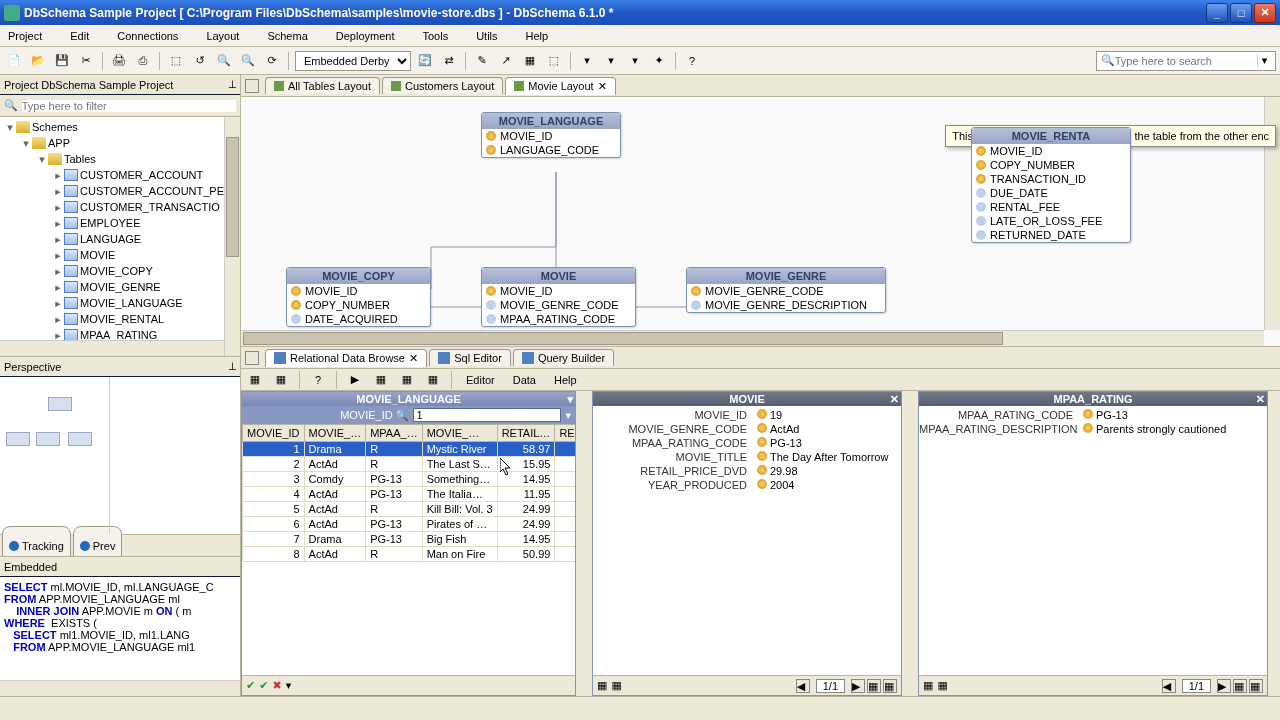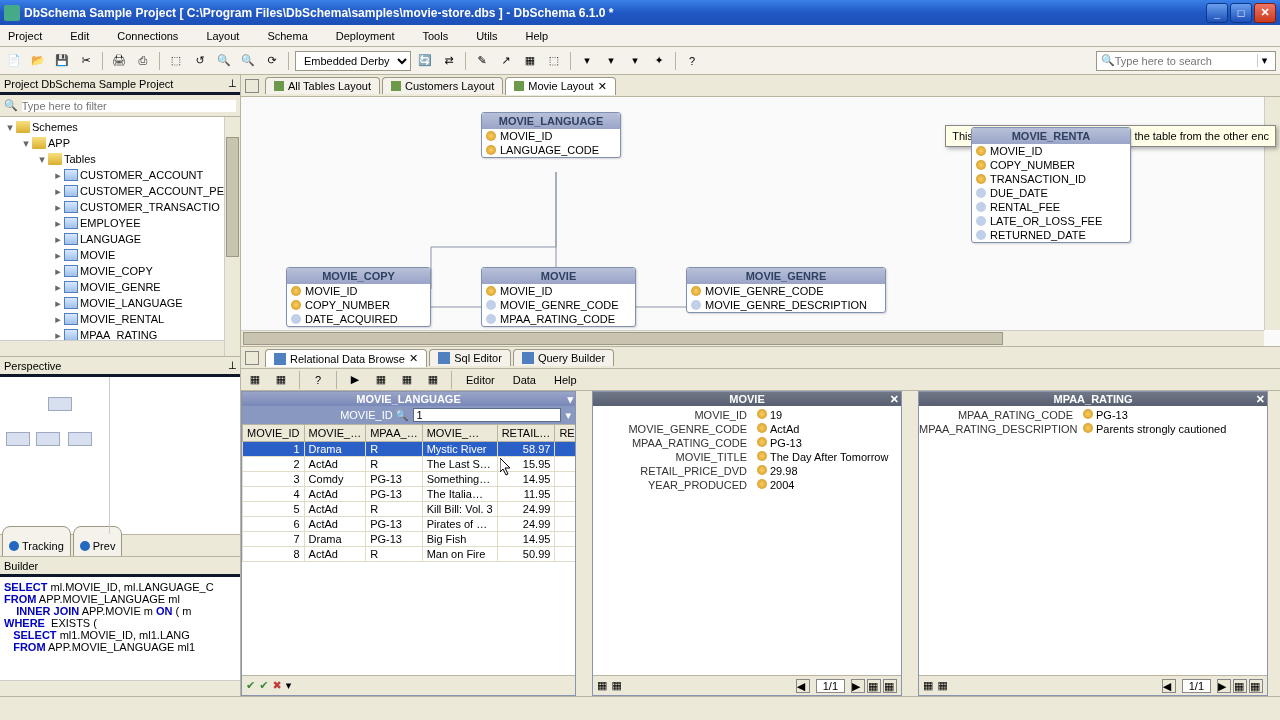--- a/index.html
+++ b/index.html
@@ -20,21 +20,21 @@
 .tsep { width:1px; height:18px; background:#b8b4a0; margin:0 2px; }
 .tselect { height:20px; border:1px solid #9c9885; background:#fff; padding:0 4px; font-size:11px; }
 .tsearch { margin-left:auto; display:flex; align-items:center; border:1px solid #9c9885; background:#fff; height:20px; width:180px; padding:0 4px; }
 .tsearch input { border:none; outline:none; flex:1; font-size:11px; }
 .tsearch .dd { width:14px; border-left:1px solid #ccc; text-align:center; cursor:pointer; }
 
 .main { display:flex; height: calc(720px - 25px - 22px - 28px - 24px); }
 .leftcol { width: 248px; display:flex; flex-direction:column; border-right:1px solid #b8b4a0; }
 .rightcol { flex:1; display:flex; flex-direction:column; }
 
-.panelhdr { height:20px; background:#ece9d8; border-bottom:3px solid #0f172a; display:flex; align-items:center; padding:0 4px; font-size:11px; }
+.panelhdr { height:20px; background:#ece9d8; border-bottom:1px solid #0f172a; display:flex; align-items:center; padding:0 4px; font-size:11px; }
 .panelhdr .pin { margin-left:auto; cursor:pointer; }
 
 .filterbar { height:22px; border-bottom:1px solid #b8b4a0; display:flex; align-items:center; padding:0 4px; gap:4px; }
 .filterbar input { flex:1; border:none; outline:none; font-size:11px; color:#888; }
 
 .tree { flex:1; background:#fff; overflow:auto; padding:2px 0; position:relative; }
 .tree .scroll-v { position:absolute; right:0; top:0; bottom:0; width:16px; background:#ece9d8; border-left:1px solid #ccc; }
 .tree .scroll-v .thumb { position:absolute; left:1px; right:1px; top:20px; height:120px; background:#c8c4b0; border:1px solid #9c9885; }
 .tree .scroll-h { position:absolute; left:0; right:16px; bottom:0; height:16px; background:#ece9d8; border-top:1px solid #ccc; }
 .tree-node { display:flex; align-items:center; height:16px; padding-left:4px; cursor:pointer; white-space:nowrap; }
@@ -71,21 +71,21 @@
 .entity .erow { display:flex; align-items:center; padding:1px 4px; gap:4px; font-size:11px; }
 .entity .eic { width:10px; height:10px; }
 .entity .key { background:radial-gradient(#f8d060,#d09020); border-radius:5px; }
 .entity .col { background:#c0d0e8; border-radius:5px; }
 
 .tooltip { position:absolute; background:#ffffe8; border:1px solid #888; padding:4px 6px; font-size:11px; box-shadow:2px 2px 4px rgba(0,0,0,.3); }
 
 .bottompane { height:350px; border-top:1px solid #b8b4a0; display:flex; flex-direction:column; }
 .bptabs { height:22px; border-bottom:1px solid #b8b4a0; display:flex; align-items:center; padding:0 4px; gap:2px; }
 .bptabs .sq { width:14px; height:14px; border:1px solid #888; margin-right:4px; cursor:pointer; }
-.bptabs .bptab { border:1px solid #9c9885; border-bottom:none; border-radius:4px 4px 0 0; padding:2px 8px; display:flex; align-items:flex-end; gap:4px; background:#f4f2ea; cursor:pointer; }
+.bptabs .bptab { border:1px solid #9c9885; border-bottom:none; border-radius:4px 4px 0 0; padding:2px 8px; display:flex; align-items:center; gap:4px; background:#f4f2ea; cursor:pointer; }
 .bptabs .bptab.active { background:#fff; }
 .bptabs .bic { width:12px; height:12px; background:#5080c0; }
 .bptoolbar { height:22px; border-bottom:1px solid #b8b4a0; display:flex; align-items:center; padding:0 4px; gap:6px; }
 .bptoolbar .lbl { padding:0 6px; cursor:pointer; }
 
 .bpbody { flex:1; display:flex; gap:4px; padding:0; background:#ece9d8; overflow:hidden; }
 .datapanel { border:1px solid #8894b0; background:#fff; display:flex; flex-direction:column; }
 .dphdr { background:linear-gradient(#9aa4c8,#7888b8); color:#fff; font-weight:bold; text-align:center; padding:1px 0; position:relative; }
 .dphdr .dpc { position:absolute; right:2px; top:1px; cursor:pointer; }
 .dpsearch { background:#8898c0; padding:2px 4px; display:flex; align-items:center; gap:4px; color:#fff; }
@@ -286,21 +286,21 @@
             <span>Tracking</span>
           </div>
           <div class="ptab">
             <span class="pdot"></span>
             <span>Prev</span>
           </div>
         </div>
     </div>
     <div class="preview">
       <div class="panelhdr">
-        <span>Builder</span>
+        <span>Embedded</span>
       </div>
       <div class="preview-body" id="sqlprev"><div><span class="kw">SELECT</span><span> ml.MOVIE_ID, ml.LANGUAGE_C</span></div><div><span class="kw">FROM</span><span> APP.MOVIE_LANGUAGE ml</span></div><div><span></span><span>    </span><span class="kw">INNER JOIN</span><span> APP.MOVIE m </span><span class="kw">ON</span><span> ( m</span></div><div><span class="kw">WHERE</span><span>  EXISTS (</span></div><div><span></span><span>   </span><span class="kw">SELECT</span><span> ml1.MOVIE_ID, ml1.LANG</span></div><div><span></span><span>   </span><span class="kw">FROM</span><span> APP.MOVIE_LANGUAGE ml1</span></div></div>
       <div class="preview-scroll"></div>
     </div>
   </div>
 
   <div class="rightcol">
     <div class="layouttabs" id="layouttabs">
       <div class="sq"></div>
     <div class="lt">

